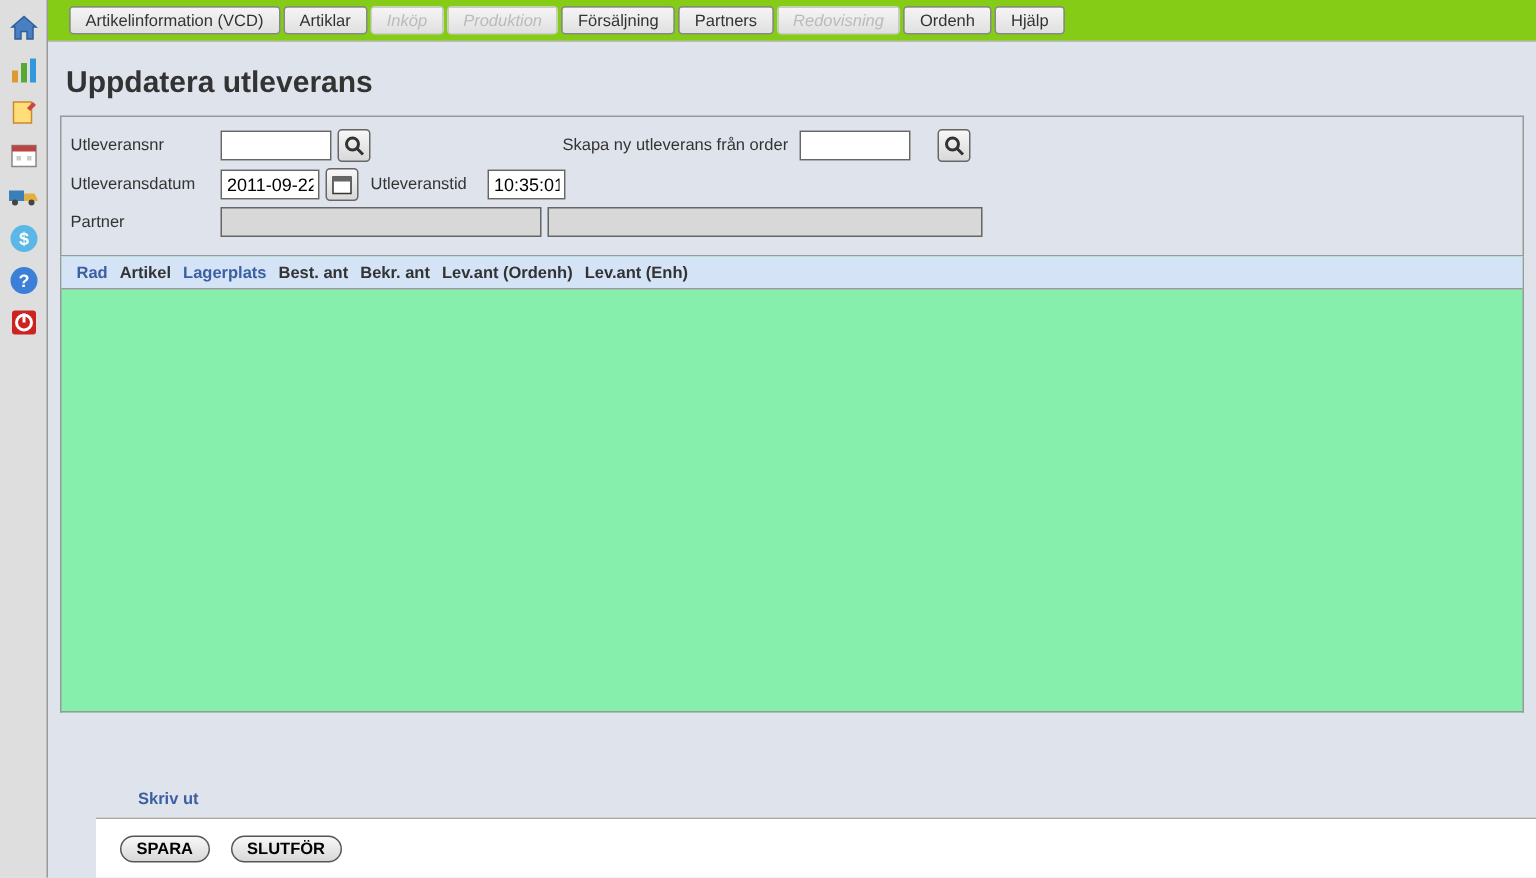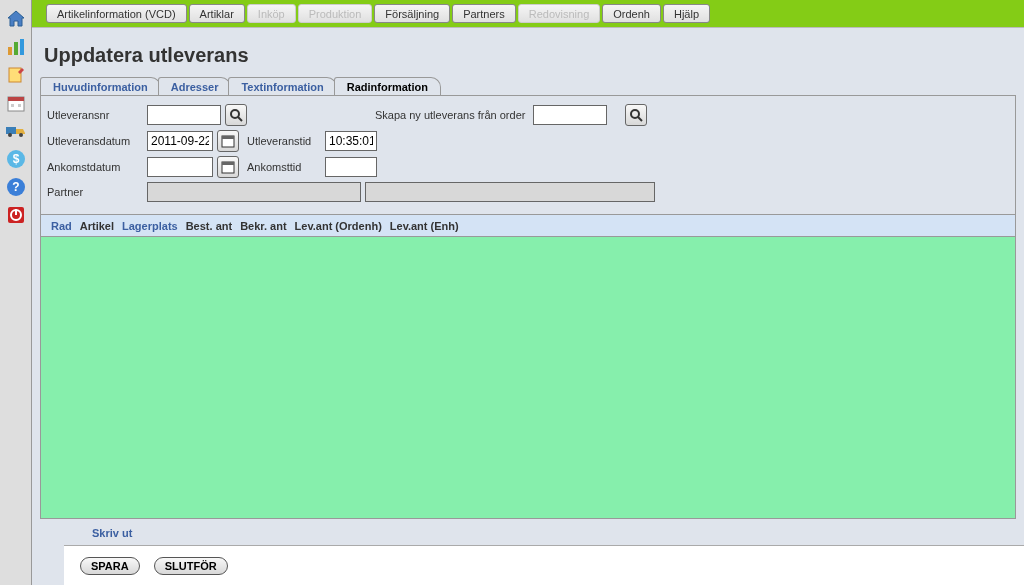--- a/index.html
+++ b/index.html
@@ -57,20 +57,21 @@
       border-radius: 3px;
       padding: 2px 10px;
       font-size: 11px;
       cursor: pointer;
       height: 19px;
       line-height: 15px;
     }
     .top-tab.disabled {
       color: #bbb;
       border-color: #ccc;
+      font-style: italic;
     }
     .main {
       position: absolute;
       left: 32px;
       top: 28px;
       right: 0;
       bottom: 0;
       background: #dfe4ec;
     }
     .page-title {
@@ -288,26 +289,20 @@
   <div class="top-tab">Försäljning</div>
   <div class="top-tab">Partners</div>
   <div class="top-tab disabled">Redovisning</div>
   <div class="top-tab">Ordenh</div>
   <div class="top-tab">Hjälp</div>
 </div>
 
 <div class="main">
   <h1 class="page-title">Uppdatera utleverans</h1>
 
-  <div class="tabs-row">
-    <div class="folder-tab">Huvudinformation</div>
-    <div class="folder-tab">Adresser</div>
-    <div class="folder-tab">Textinformation</div>
-    <div class="folder-tab active">Radinformation</div>
-  </div>
 
   <div class="form-area">
     <div class="form-row">
       <span class="form-label">Utleveransnr</span>
       <input class="form-input" style="width: 74px;" value="">
       <div class="lookup-btn">
         <svg width="14" height="14" viewBox="0 0 14 14">
             <circle cx="6" cy="6" r="4" fill="none" stroke="#333" stroke-width="2"></circle>
             <line x1="9" y1="9" x2="13" y2="13" stroke="#333" stroke-width="2"></line>
           </svg>
@@ -329,32 +324,20 @@
       <div class="calendar-btn">
         <svg width="14" height="14" viewBox="0 0 14 14">
             <rect x="1" y="2" width="12" height="11" fill="#fff" stroke="#333"></rect>
             <rect x="1" y="2" width="12" height="3" fill="#666"></rect>
           </svg>
       </div>
       <span class="form-label-mid" style="margin-left:4px">Utleveranstid</span>
       <input class="form-input" style="width: 52px;" value="10:35:01">
     </div>
     <div class="form-row">
-      <span class="form-label">Ankomstdatum</span>
-      <input class="form-input" style="width: 66px;" value="">
-      <div class="calendar-btn">
-        <svg width="14" height="14" viewBox="0 0 14 14">
-            <rect x="1" y="2" width="12" height="11" fill="#fff" stroke="#333"></rect>
-            <rect x="1" y="2" width="12" height="3" fill="#666"></rect>
-          </svg>
-      </div>
-      <span class="form-label-mid" style="margin-left:4px">Ankomsttid</span>
-      <input class="form-input" style="width: 52px;" value="">
-    </div>
-    <div class="form-row">
       <span class="form-label">Partner</span>
       <input class="form-input readonly" style="width: 214px;" readonly="" value="">
       <input class="form-input readonly" style="width: 290px;" readonly="" value="">
     </div>
   </div>
 
   <div class="table-section">
     <div class="table-header">
       <span>Rad</span>
       <span class="plain">Artikel</span>

